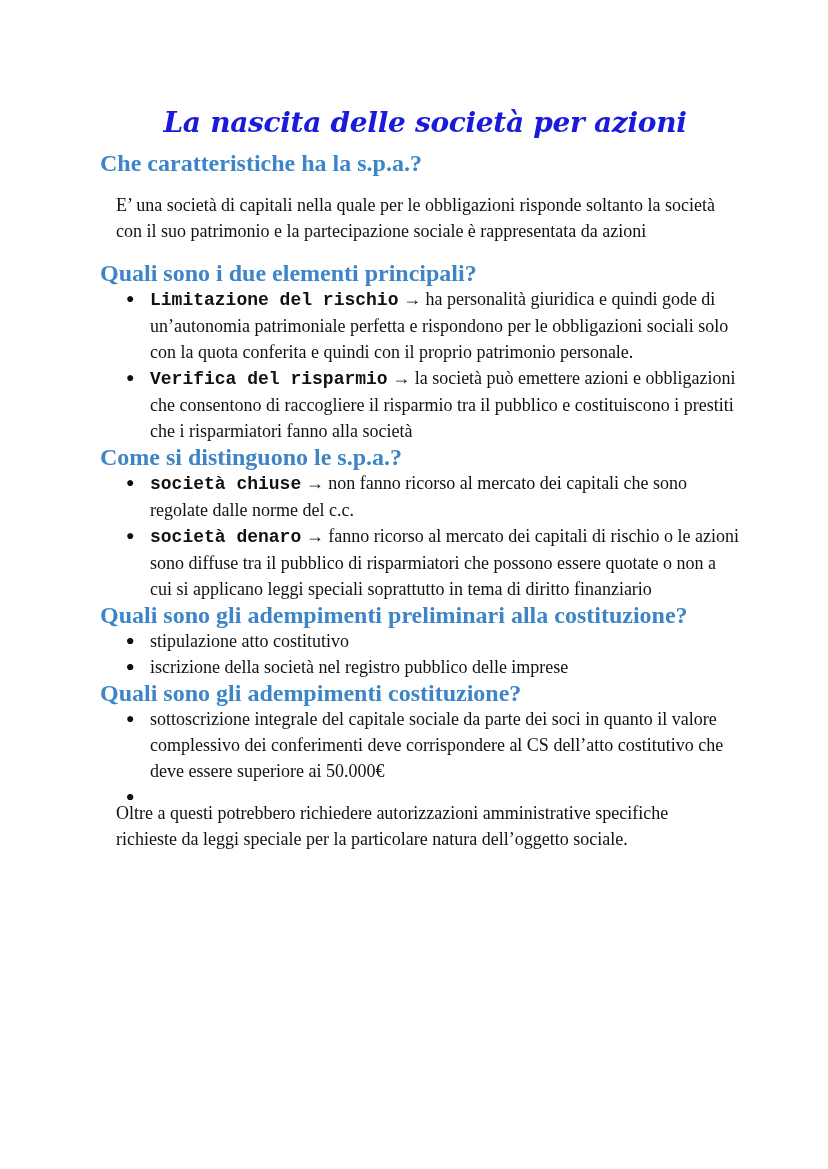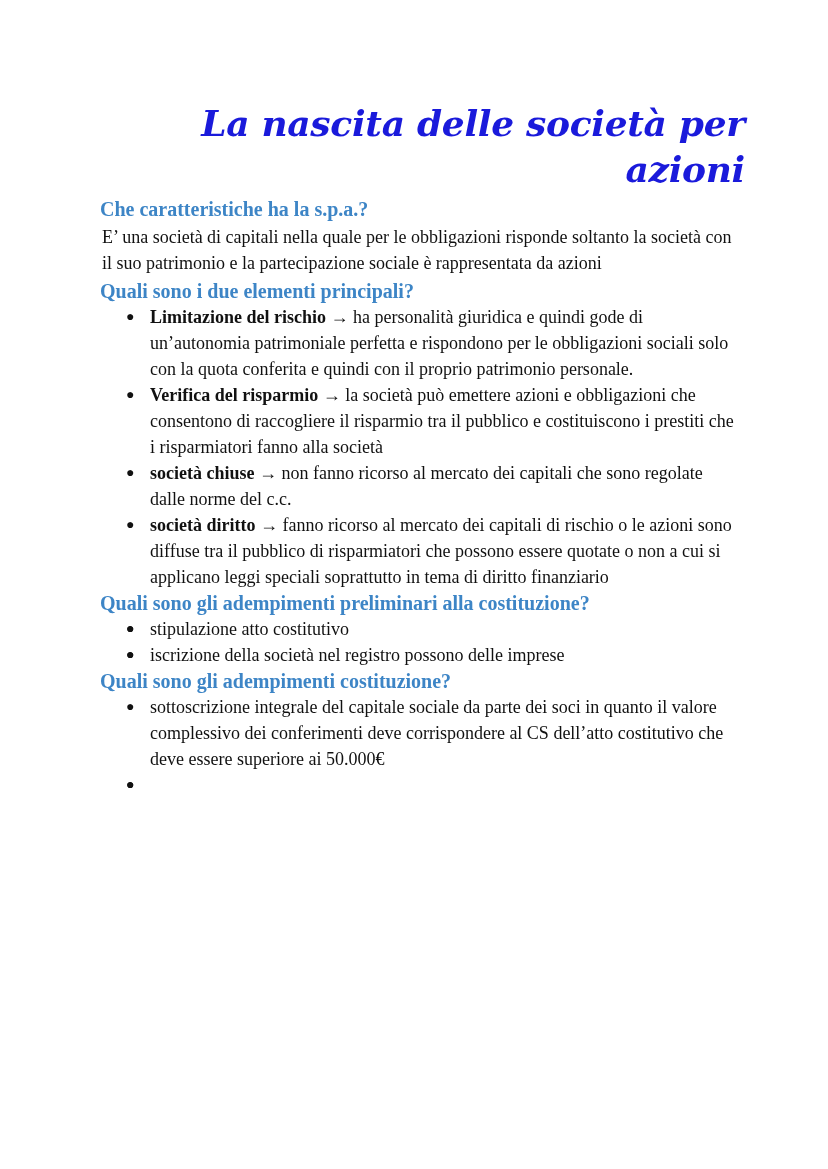--- a/index.html
+++ b/index.html
@@ -15,64 +15,65 @@
       font-family: "Liberation Serif", serif;
       color: #111111;
     }
     .page {
       position: absolute;
       left: 100px;
       top: 100px;
       width: 640px;
     }
     .title {
-      text-align: right;
+      text-align: center;
       font-family: "DejaVu Serif", serif;
       font-style: italic;
       font-weight: bold;
-      font-size: 36px;
+      font-size: 28px;
       color: #1a1adb;
       margin: 0 0 4px 0;
       line-height: 46px;
       letter-spacing: -0.3px;
       position: relative;
       left: 5px;
     }
     .heading {
       font-family: "Liberation Serif", serif;
       font-weight: bold;
-      font-size: 20px;
+      font-size: 24px;
       color: #3d85c6;
       line-height: 26px;
       margin: 0;
     }
     .para {
       font-size: 18px;
       line-height: 26px;
-      margin: 2px;
+      margin: 16px;
     }
     ul.bullets {
       list-style: none;
       margin: 0;
       padding: 0 0 0 50px;
     }
     ul.bullets li {
       position: relative;
       font-size: 18px;
       line-height: 26px;
     }
     ul.bullets li .dot {
       position: absolute;
       left: -24px;
       top: 0;
       font-size: 14px;
       line-height: 26px;
     }
     .term {
       font-weight: bold;
+      font-family: Liberation Mono, monospace;
     }
   </style>
 </head>
 <body>
 
 <div class="page">
 
   <h1 class="title">La nascita delle società per azioni</h1>
 
   <section>
@@ -88,61 +89,63 @@
         <span class="term">Limitazione del rischio</span><span> → </span><span>ha personalità giuridica e quindi gode di un’autonomia patrimoniale perfetta e rispondono per le obbligazioni sociali solo con la quota conferita e quindi con il proprio patrimonio personale.</span>
       </li>
       <li>
         <span class="dot">●</span>
         <span class="term">Verifica del risparmio</span><span> → </span><span>la società può emettere azioni e obbligazioni che consentono di raccogliere il risparmio tra il pubblico e costituiscono i prestiti che i risparmiatori fanno alla società</span>
       </li>
     </ul>
   </section>
 
   <section>
+    <h2 class="heading">Come si distinguono le s.p.a.?</h2>
     <ul class="bullets">
       <li>
         <span class="dot">●</span>
         <span class="term">società chiuse</span><span> → </span><span>non fanno ricorso al mercato dei capitali che sono regolate dalle norme del c.c.</span>
       </li>
       <li>
         <span class="dot">●</span>
-        <span class="term">società diritto</span><span> → </span><span>fanno ricorso al mercato dei capitali di rischio o le azioni sono diffuse tra il pubblico di risparmiatori che possono essere quotate o non a cui si applicano leggi speciali soprattutto in tema di diritto finanziario</span>
+        <span class="term">società denaro</span><span> → </span><span>fanno ricorso al mercato dei capitali di rischio o le azioni sono diffuse tra il pubblico di risparmiatori che possono essere quotate o non a cui si applicano leggi speciali soprattutto in tema di diritto finanziario</span>
       </li>
     </ul>
   </section>
 
   <section>
     <h2 class="heading">Quali sono gli adempimenti preliminari alla costituzione?</h2>
     <ul class="bullets">
       <li>
         <span class="dot">●</span>
       </li>
       <li>
         <span class="dot">●</span>
         <span>stipulazione atto costitutivo</span>
       </li>
       <li>
         <span class="dot">●</span>
       </li>
       <li>
         <span class="dot">●</span>
-        <span>iscrizione della società nel registro possono delle imprese</span>
+        <span>iscrizione della società nel registro pubblico delle imprese</span>
       </li>
     </ul>
   </section>
 
   <section>
     <h2 class="heading">Quali sono gli adempimenti costituzione?</h2>
     <ul class="bullets">
       <li>
         <span class="dot">●</span>
         <span>sottoscrizione integrale del capitale sociale da parte dei soci in quanto il valore complessivo dei conferimenti deve corrispondere al CS dell’atto costitutivo che deve essere superiore ai 50.000€</span>
       </li>
       <li>
         <span class="dot">●</span>
       </li>
       <li>
         <span class="dot">●</span>
       </li>
     </ul>
+    <p class="para">Oltre a questi potrebbero richiedere autorizzazioni amministrative specifiche richieste da leggi speciale per la particolare natura dell’oggetto sociale.</p>
   </section>
 
 </div>
 
 </body></html>

